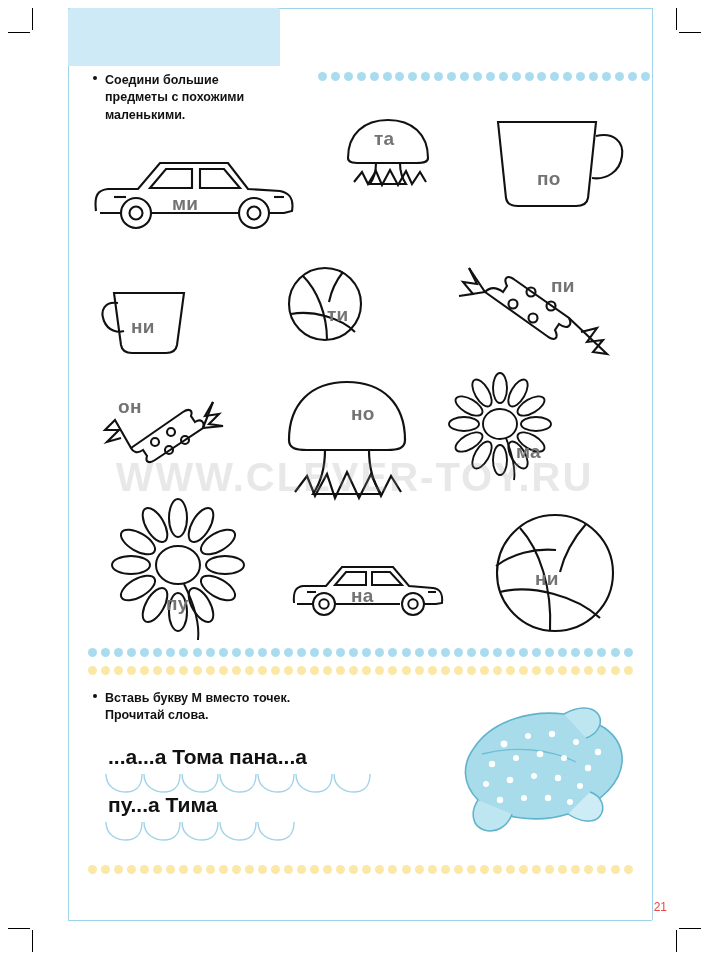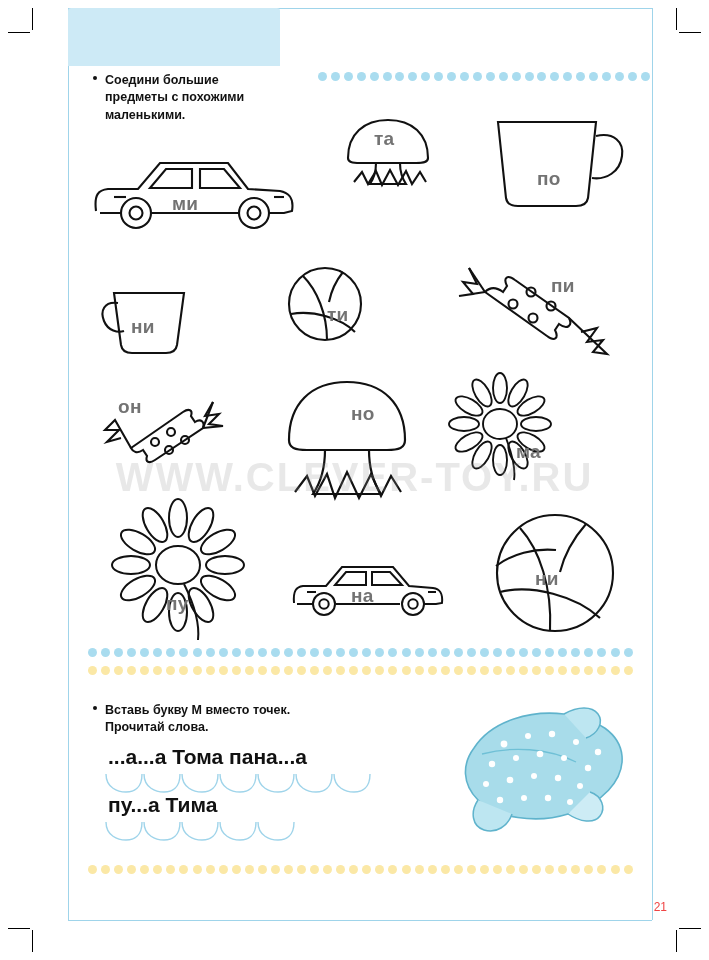--- a/index.html
+++ b/index.html
@@ -421,21 +421,21 @@
       <i></i>
       <i></i>
       <i></i>
       <i></i>
       <i></i>
       <i></i>
       <i></i>
       <i></i>
   </div>
 
-  <div class="bullet-block" style="left:105px;top:690px;width:195px;margin-top:12px;">
+  <div class="bullet-block" style="left:105px;top:690px;width:195px;">
     <span class="dot"></span>
     <span>Вставь букву</span>
     <span>М</span>
     <span>вместо точек. Прочитай слова.</span>
   </div>
 
   <div class="wordline" style="left:108px;top:745px;">...а...а Тома пана...а</div>
   <div class="scallop" style="left:104px;top:772px;">
     <svg width="270" height="22" viewBox="0 0 270 22" fill="none" stroke="#9fd4ea" stroke-width="1.4">
       <path d="M2 2 C2 16 14 20 22 20 C30 20 38 16 38 2"></path>

